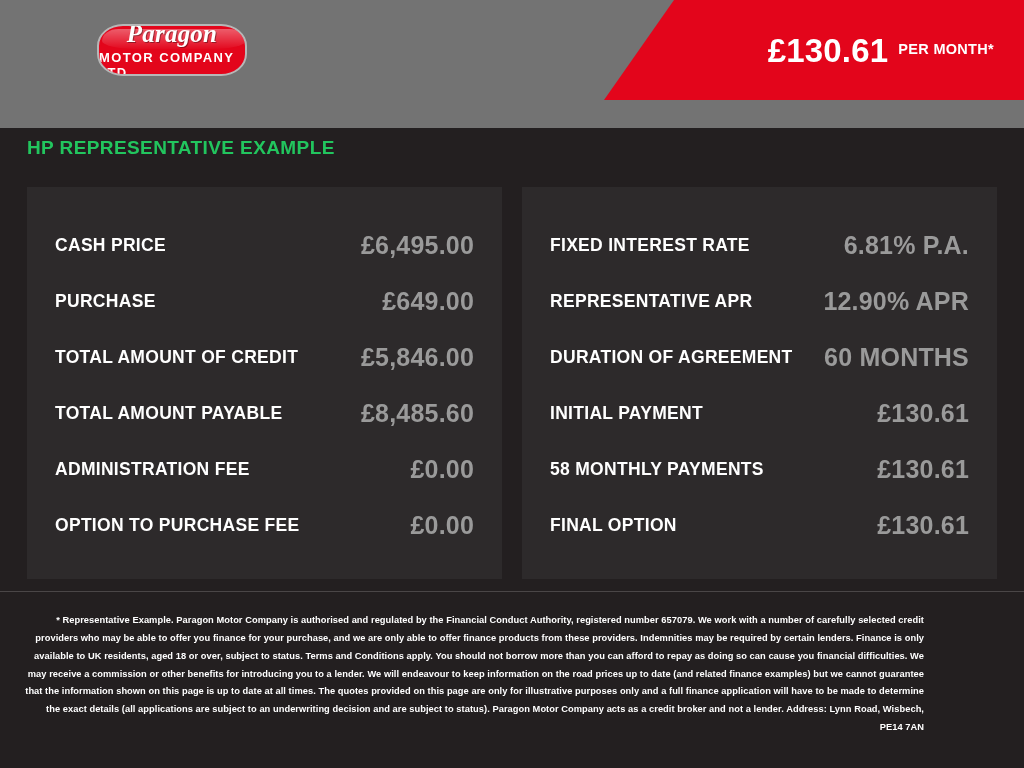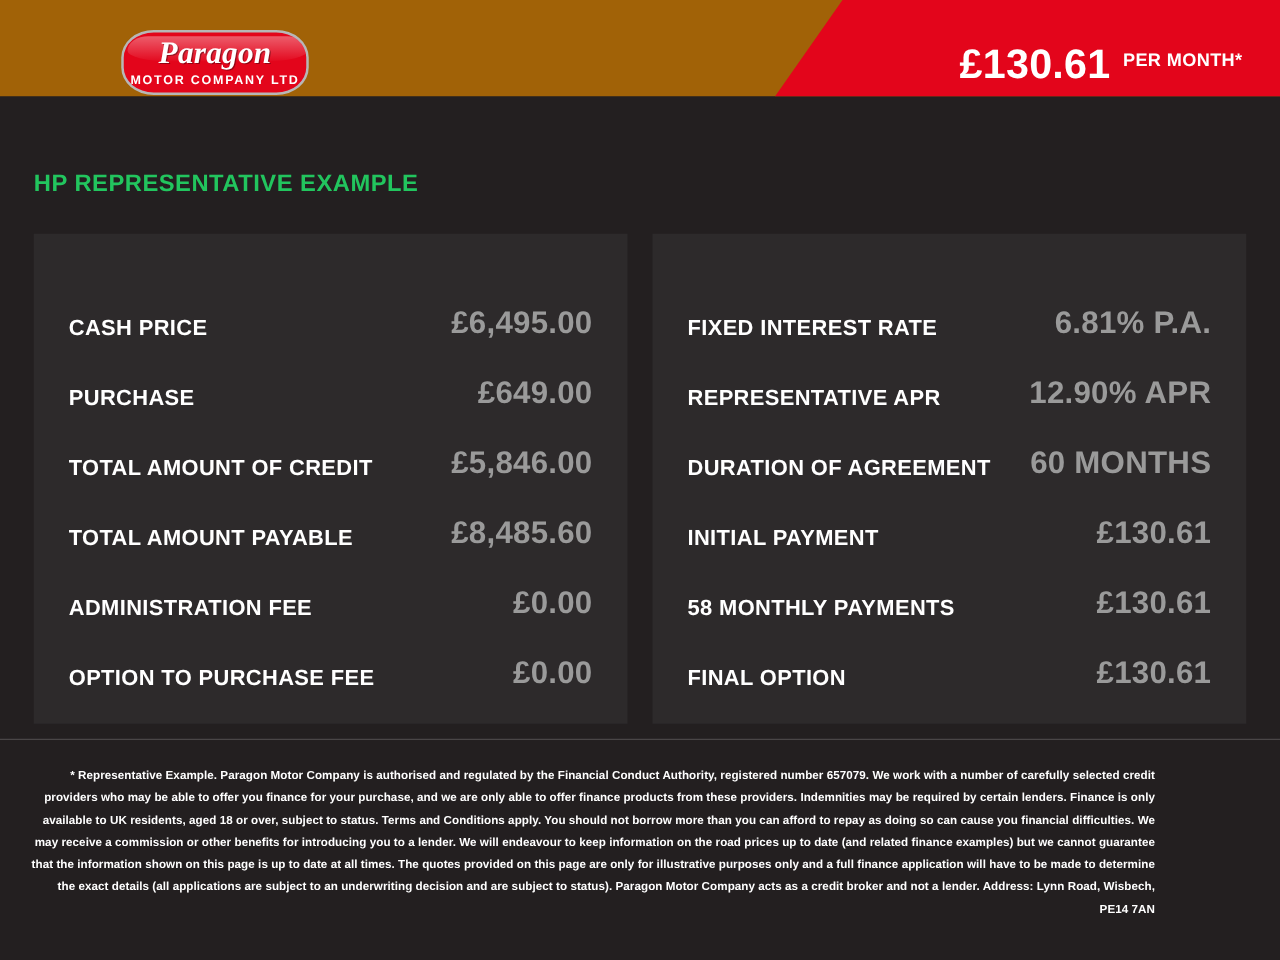--- a/index.html
+++ b/index.html
@@ -14,22 +14,22 @@
     position: relative;
     width: 1024px;
     height: 768px;
     background: #231f20;
   }
 
   
   .header {
     position: relative;
     width: 1024px;
-    height: 77px;
-    background: #a16207;
+    height: 128px;
+    background: #737373;
     overflow: hidden;
   }
   .header-red {
     position: absolute;
     top: 0;
     right: 0;
     width: 420px;
     height: 100px;
     background: #e3051b;
     clip-path: polygon(70px 0, 420px 0, 420px 100px, 0 100px);
@@ -90,21 +90,21 @@
     font-size: 25px;
     font-weight: bold;
     font-style: italic;
     letter-spacing: 0.2px;
     line-height: 1;
     text-shadow: 1px 1px 0 rgba(0,0,0,0.35);
     z-index: 2;
   }
   .logo-sub {
     color: #ffffff;
-    font-size: 10px;
+    font-size: 13px;
     font-weight: bold;
     letter-spacing: 1.4px;
     margin-top: 4px;
     z-index: 2;
   }
 
   
   .title {
     color: #22c55e;
     font-size: 19px;
@@ -123,21 +123,21 @@
     display: flex;
     gap: 20px;
   }
   .panel {
     width: 475px;
     background: #2d2a2b;
     padding: 30px 28px 26px 28px;
   }
   .row {
     display: flex;
-    align-items: flex-end;
+    align-items: center;
     justify-content: space-between;
     height: 56px;
   }
   .row-label {
     color: #ffffff;
     font-size: 17.5px;
     font-weight: bold;
     letter-spacing: 0.3px;
     white-space: nowrap;
   }

